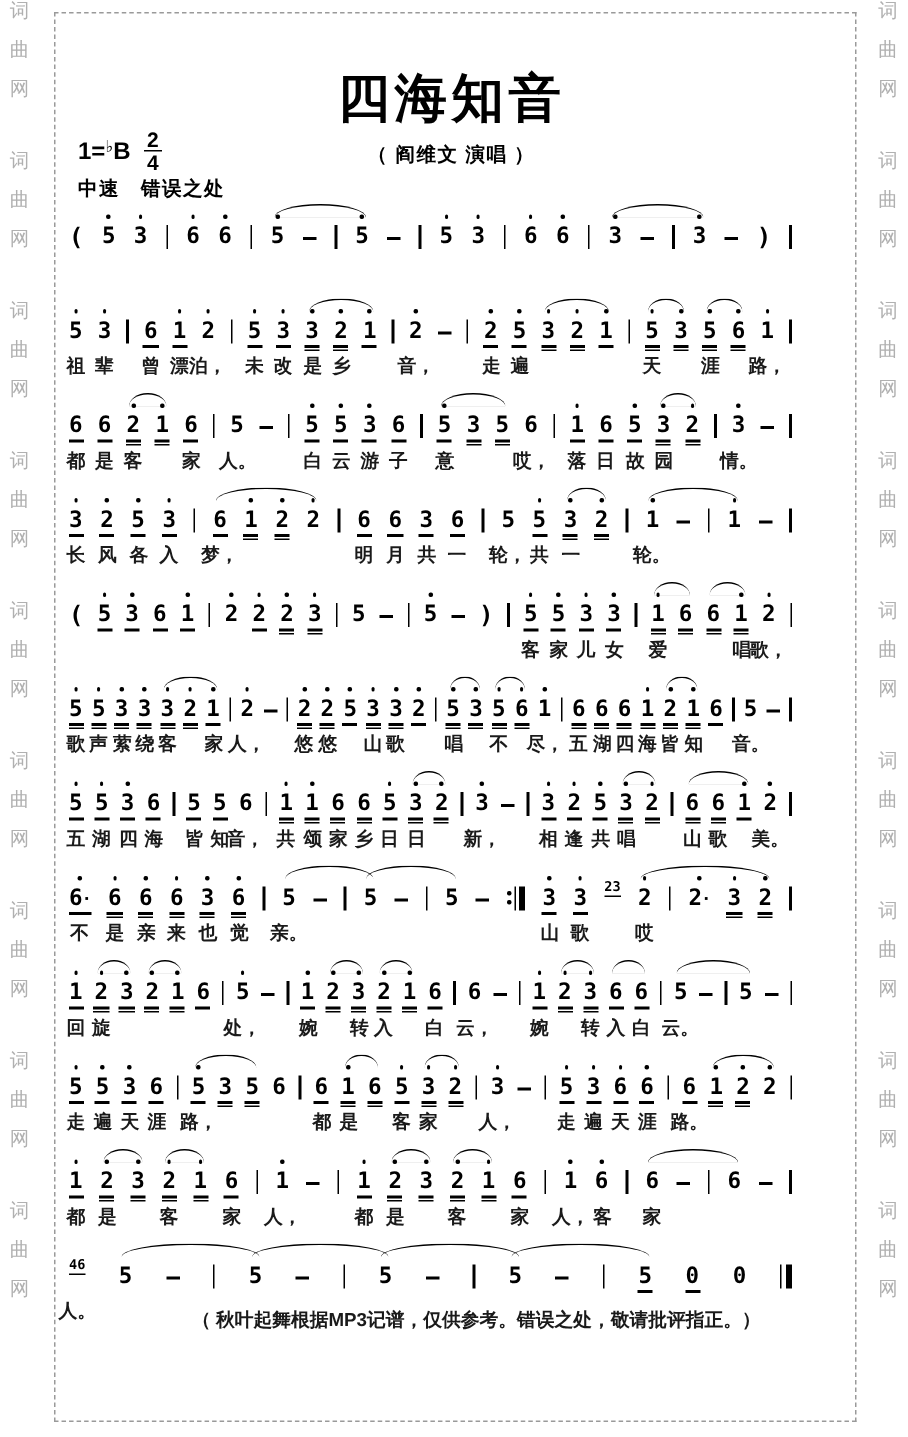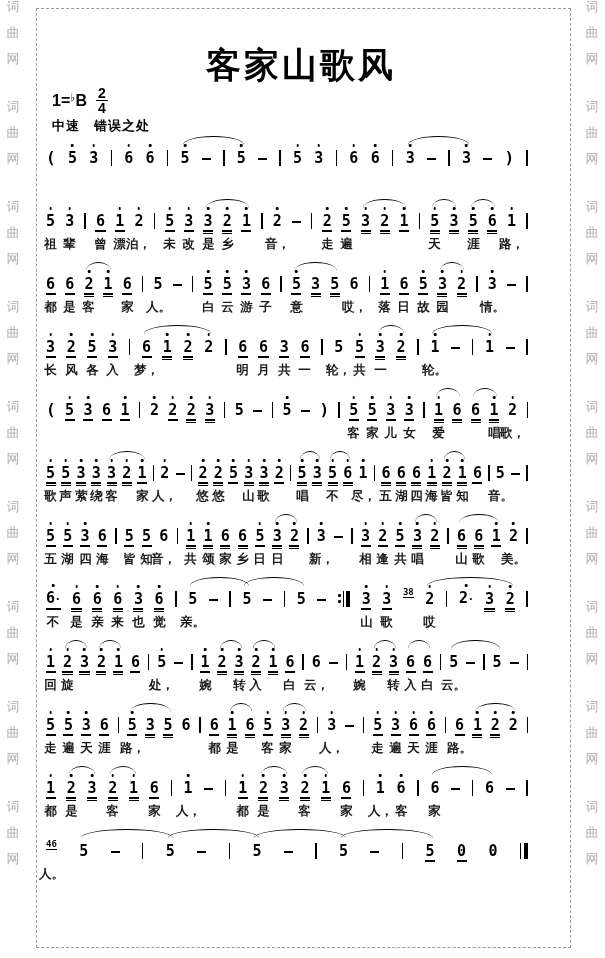--- a/index.html
+++ b/index.html
@@ -130,21 +130,22 @@
       <div class="wm-char">曲</div>
       <div class="wm-char">网</div>
       <div class="wm-gap"></div>
       <div class="wm-char">词</div>
       <div class="wm-char">曲</div>
       <div class="wm-char">网</div>
       <div class="wm-gap"></div>
     </div>
   <div class="frame"></div>
 
-  <div class="title">客家山歌风</div>
+  <div class="title">四海知音</div>
+  <div class="subtitle">（ 阎维文 演唱 ）</div>
 
 
   <div class="keysig"><span>1=</span><span class="flat">♭</span><span>B</span><span class="frac"><span class="num">2</span><span class="den">4</span></span></div>
 
   <div class="tempo">中速　错误之处</div>
 
   <div class="score">
       <div class="score-line">
         <div class="notes-row">
           <span class="paren">(</span>
@@ -523,21 +524,21 @@
           <span class="repeat">
             <span class="rdots">
               <i class="rdot"></i>
               <i class="rdot"></i>
             </span>
             <i class="rthin"></i>
             <i class="rthick"></i>
           </span>
           <span class="note"><span class="nd">3</span><i class="odot"></i><i class="ul u0"></i></span>
           <span class="note"><span class="nd">3</span><i class="odot"></i><i class="ul u0"></i></span>
-          <span class="grace">38</span>
+          <span class="grace">23</span>
           <span class="note"><span class="nd">2</span><i class="odot"></i></span>
           <span class="bar"></span>
           <span class="note"><span class="nd">2</span><span class="aug">·</span><i class="odot"></i></span>
           <span class="note"><span class="nd">3</span><i class="odot"></i><i class="ul u0"></i><i class="ul u1"></i></span>
           <span class="note"><span class="nd">2</span><i class="odot"></i><i class="ul u0"></i><i class="ul u1"></i></span>
           <span class="bar"></span>
           <i class="arc" style="left: 144.25px; width: 58.5px;"></i>
           <i class="arc" style="left: 198.25px; width: 59.5px;"></i>
           <i class="arc" style="left: 381.25px; width: 85.5px;"></i>
         </div>
@@ -739,13 +740,14 @@
           <i class="arc" style="left: 122.25px; width: 90.5px;"></i>
           <i class="arc" style="left: 208.25px; width: 91.5px;"></i>
           <i class="arc" style="left: 295.25px; width: 91.5px;"></i>
         </div>
         <div class="lyrics-row">
           <span class="lyr" style="left: 5.5px;">人。</span>
         </div>
       </div>
     </div>
 
+  <div class="footnote">（ 秋叶起舞根据MP3记谱，仅供参考。错误之处，敬请批评指正。）</div>
 </div>
 
 </body></html>

